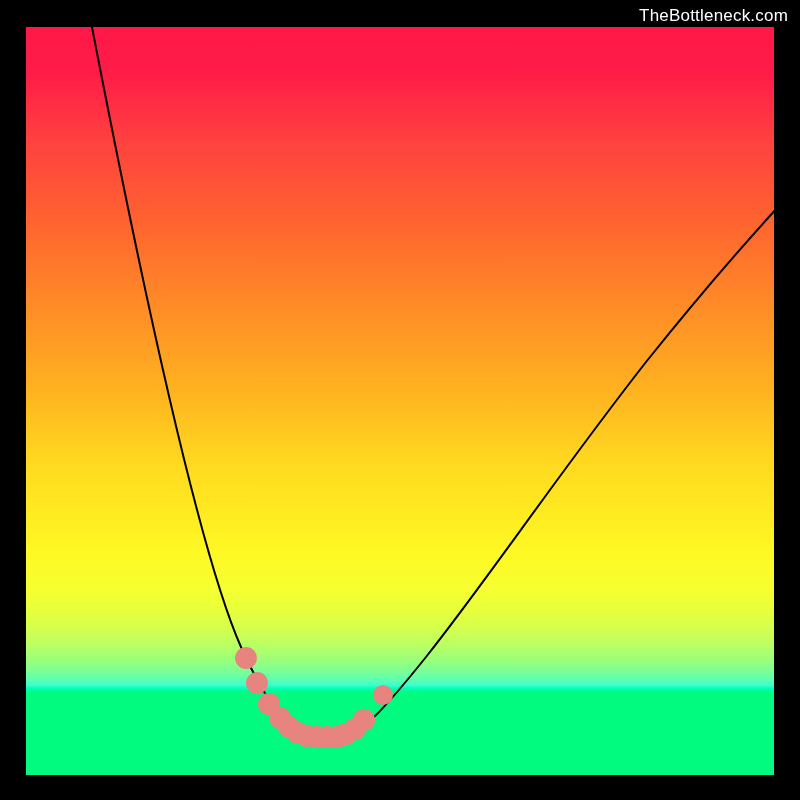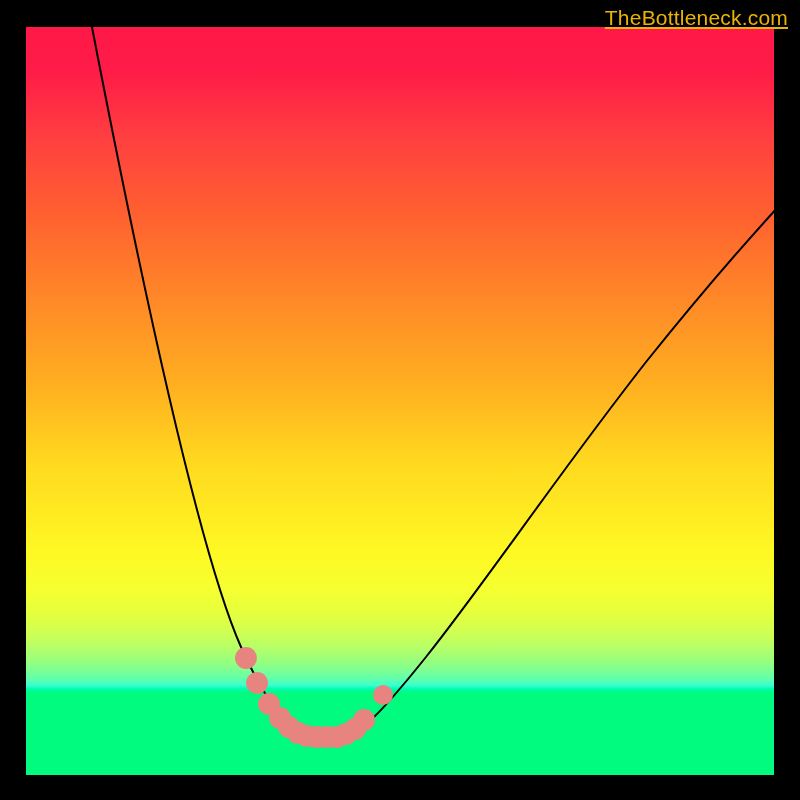--- a/index.html
+++ b/index.html
@@ -42,25 +42,24 @@
       #00ffc4 88.4%,
       #00fd95 88.7%,
       #00fb7e 89%,
       #00fb7e 100%
     );
   }
   .watermark {
     position: absolute;
     top: 6px;
     right: 12px;
-    color: #eab308;
-    font-size: 21px;
+    color: #ffffff;
+    font-size: 17px;
     font-weight: 400;
     letter-spacing: 0.2px;
-    text-decoration: underline;
   }
   svg.curve-layer {
     position: absolute;
     left: 26px;
     top: 27px;
     width: 748px;
     height: 748px;
     overflow: visible;
   }
   .curve {

